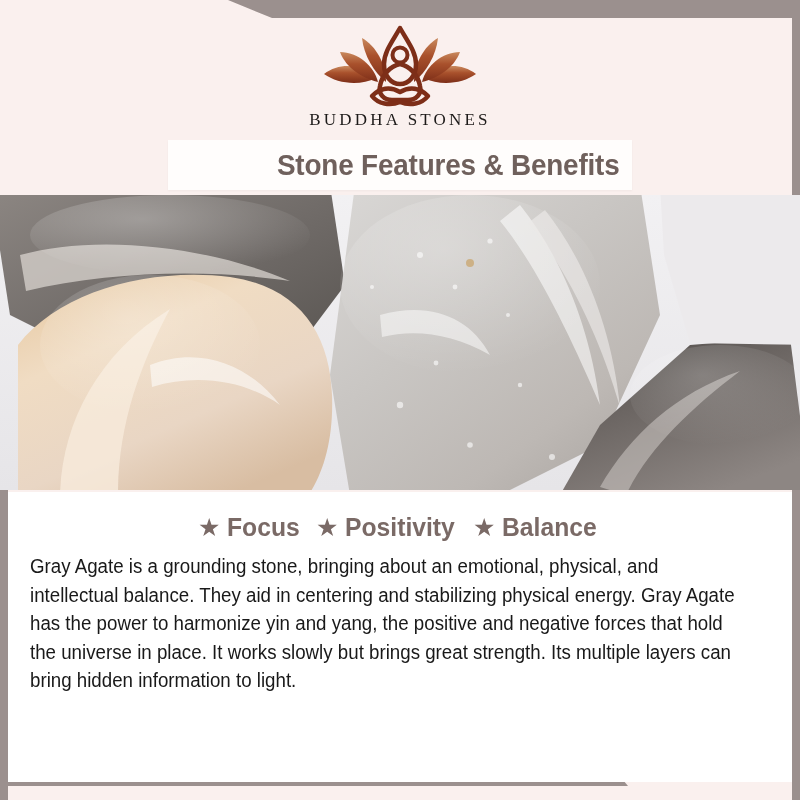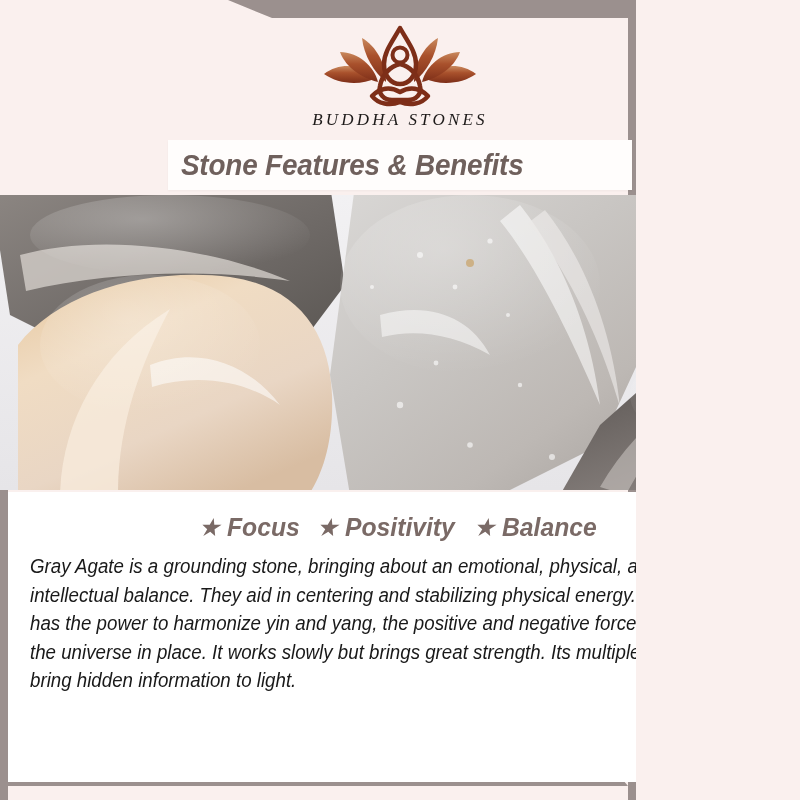--- a/index.html
+++ b/index.html
@@ -2,21 +2,21 @@
 <html><head>
 <meta charset="utf-8">
 <style>
   html,body{margin:0;padding:0;}
   body{
     width:800px;height:800px;overflow:hidden;
     background:#faf0ee;
     font-family:"Liberation Sans", sans-serif;
     position:relative;
   }
-  #card{position:absolute;inset:0;width:636px;height:800px;background:#faf0ee;overflow:hidden;font-style:italic;}
+  #card{position:absolute;inset:0;width:800px;height:800px;background:#faf0ee;overflow:hidden;}
 
   
   .wedge{position:absolute;background:#9b908e;}
   #wedge-top{
     top:0;left:0;width:800px;height:58px;
     clip-path:polygon(228px 0, 800px 0, 800px 58px, 792px 58px, 792px 18px, 272px 18px);
   }
   #wedge-right{
     top:0;right:0;width:8px;height:800px;
   }
@@ -32,21 +32,21 @@
   #logo-block{position:absolute;top:22px;left:0;width:800px;text-align:center;}
   #logo-mark{display:block;margin:0 auto;}
   #brand-name{
     margin-top:2px;font-size:17px;letter-spacing:3.2px;
     font-family:"Liberation Serif", serif;color:#1d1a19;
   }
 
   
   #title-banner{
     position:absolute;left:168px;top:140px;width:464px;height:50px;
-    background:#fffdfc;display:flex;align-items:center;justify-content:flex-start;
+    background:#fffdfc;display:flex;align-items:center;justify-content:flex-end;
     box-shadow:0 1px 2px rgba(0,0,0,.04);
   }
   #title-text{
     font-size:30px;font-weight:bold;color:#6f605c;
     font-family:"Liberation Sans", sans-serif;
     letter-spacing:-.2px;transform:scaleX(.93);transform-origin:center;
     white-space:nowrap;
   }
 
   

